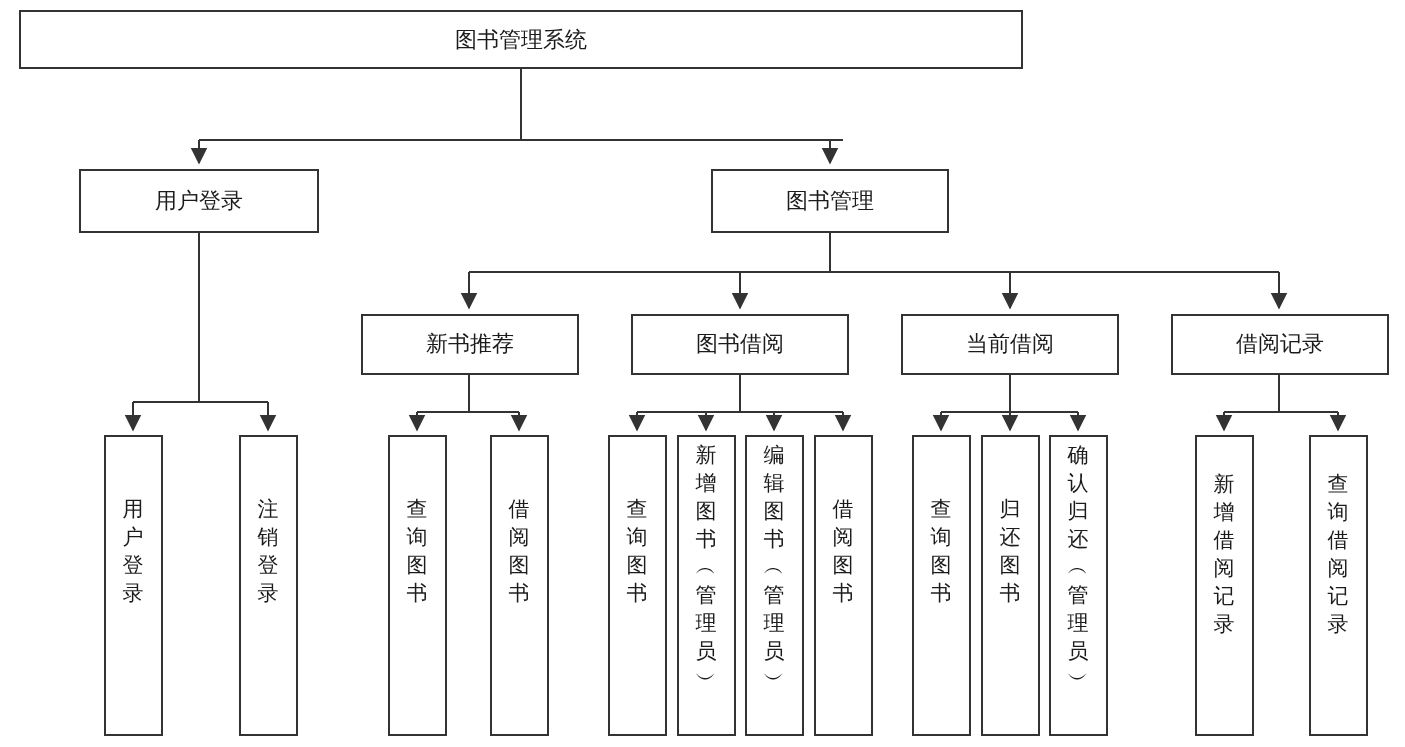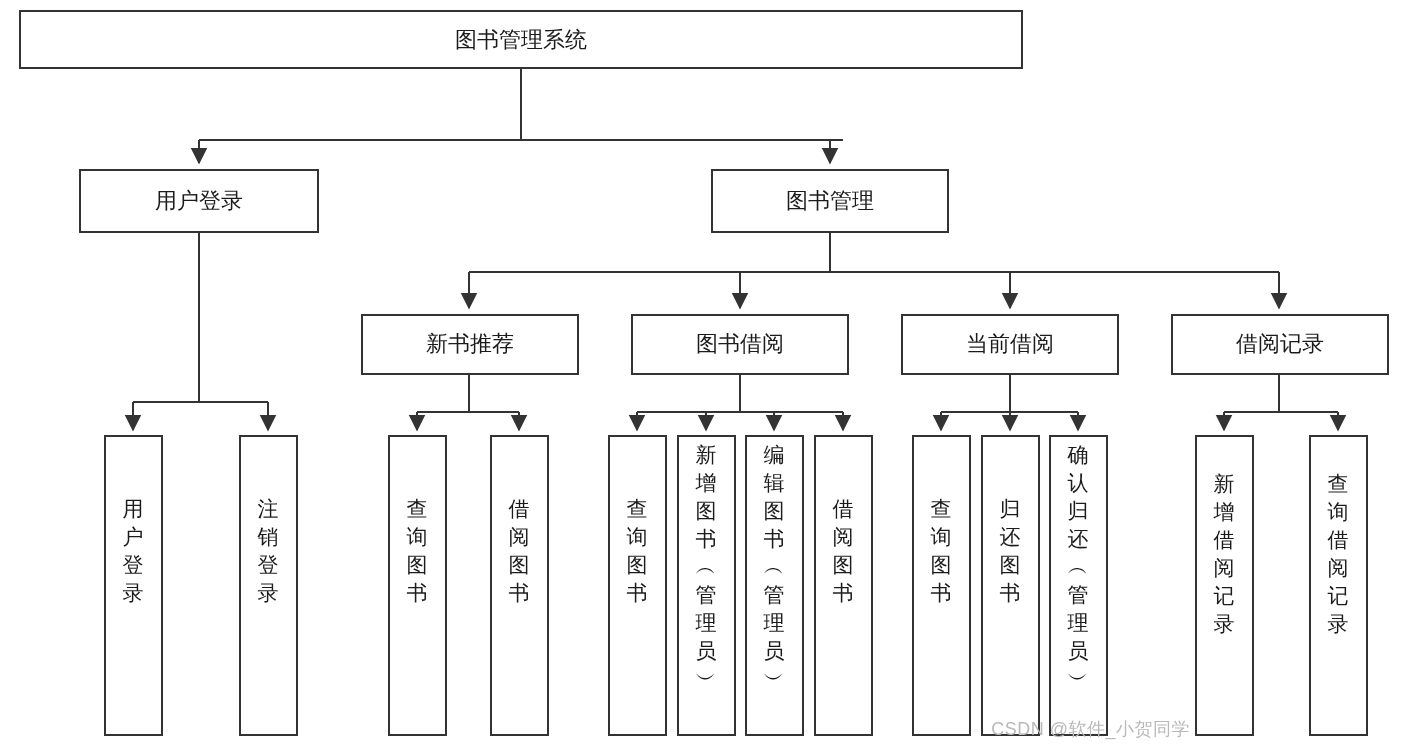--- a/index.html
+++ b/index.html
@@ -223,14 +223,13 @@
       <rect class="node-rect" x="1196" y="436" width="57" height="299"></rect>
       <text class="node-text-vert" x="1224" y="491"><tspan x="1224" dy="0">新</tspan><tspan x="1224" dy="28">增</tspan><tspan x="1224" dy="28">借</tspan><tspan x="1224" dy="28">阅</tspan><tspan x="1224" dy="28">记</tspan><tspan x="1224" dy="28">录</tspan></text>
     </g>
 
     <g>
       <rect class="node-rect" x="1310" y="436" width="57" height="299"></rect>
       <text class="node-text-vert" x="1338" y="491"><tspan x="1338" dy="0">查</tspan><tspan x="1338" dy="28">询</tspan><tspan x="1338" dy="28">借</tspan><tspan x="1338" dy="28">阅</tspan><tspan x="1338" dy="28">记</tspan><tspan x="1338" dy="28">录</tspan></text>
     </g>
   </svg>
 
-  <div class="watermark">CSDN @软件_小贺同学</div>
 </div>
 
 </body></html>

